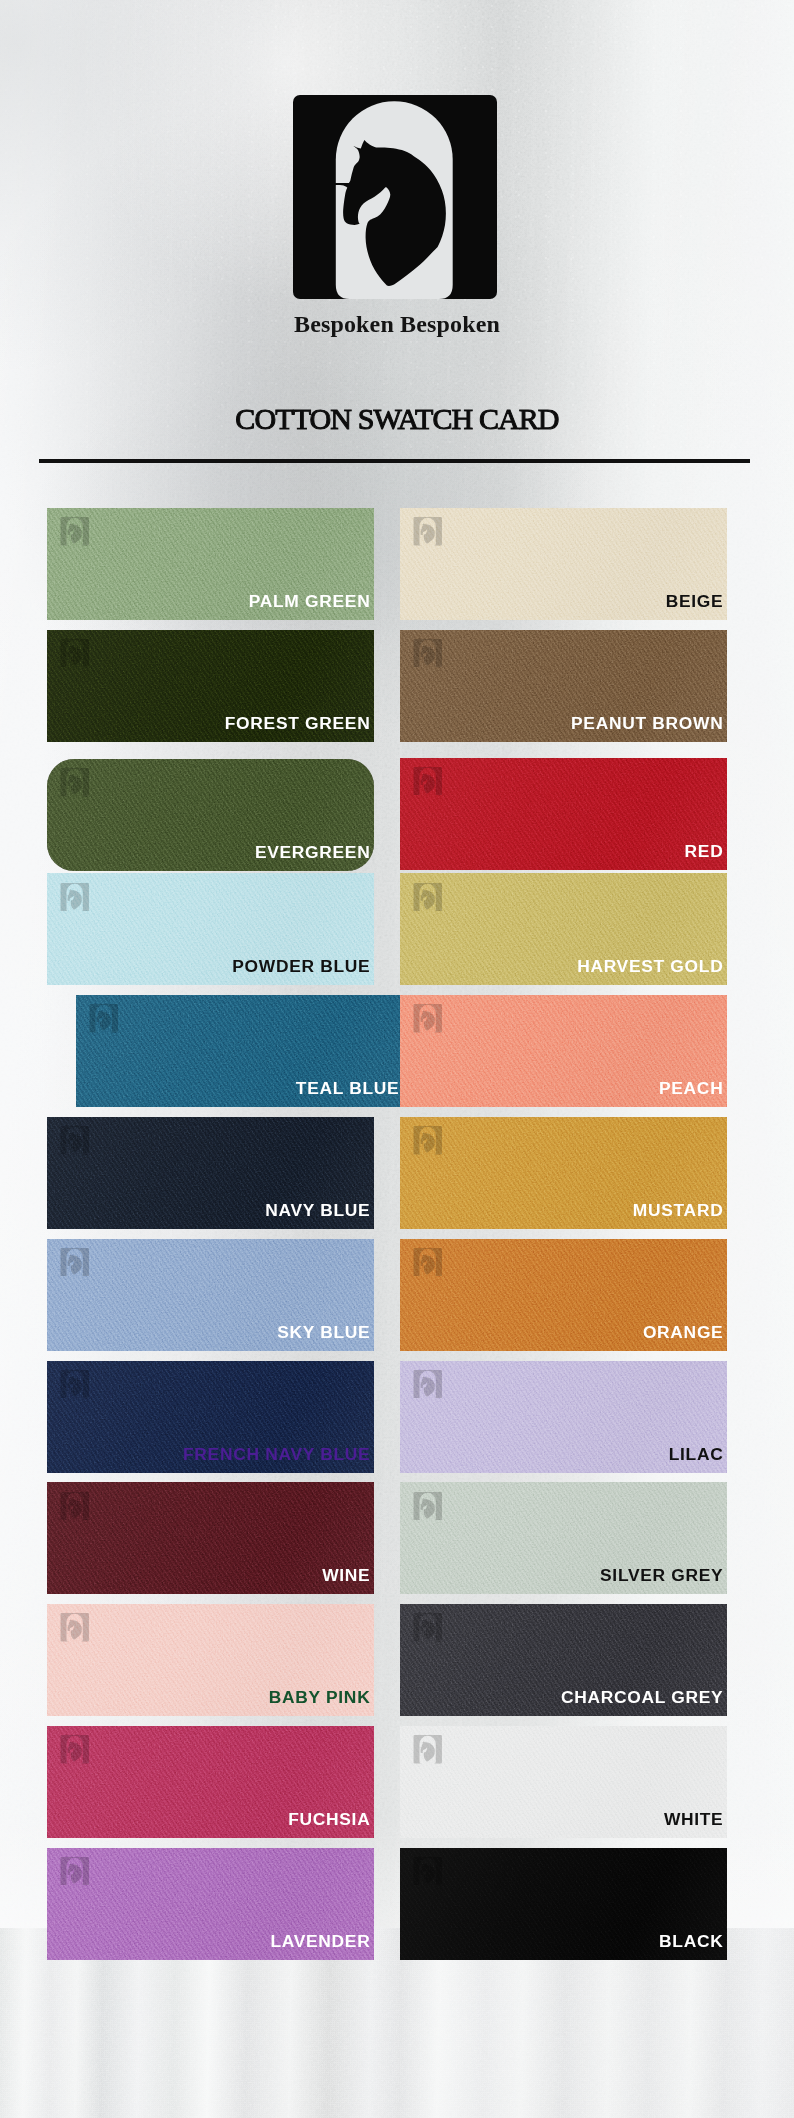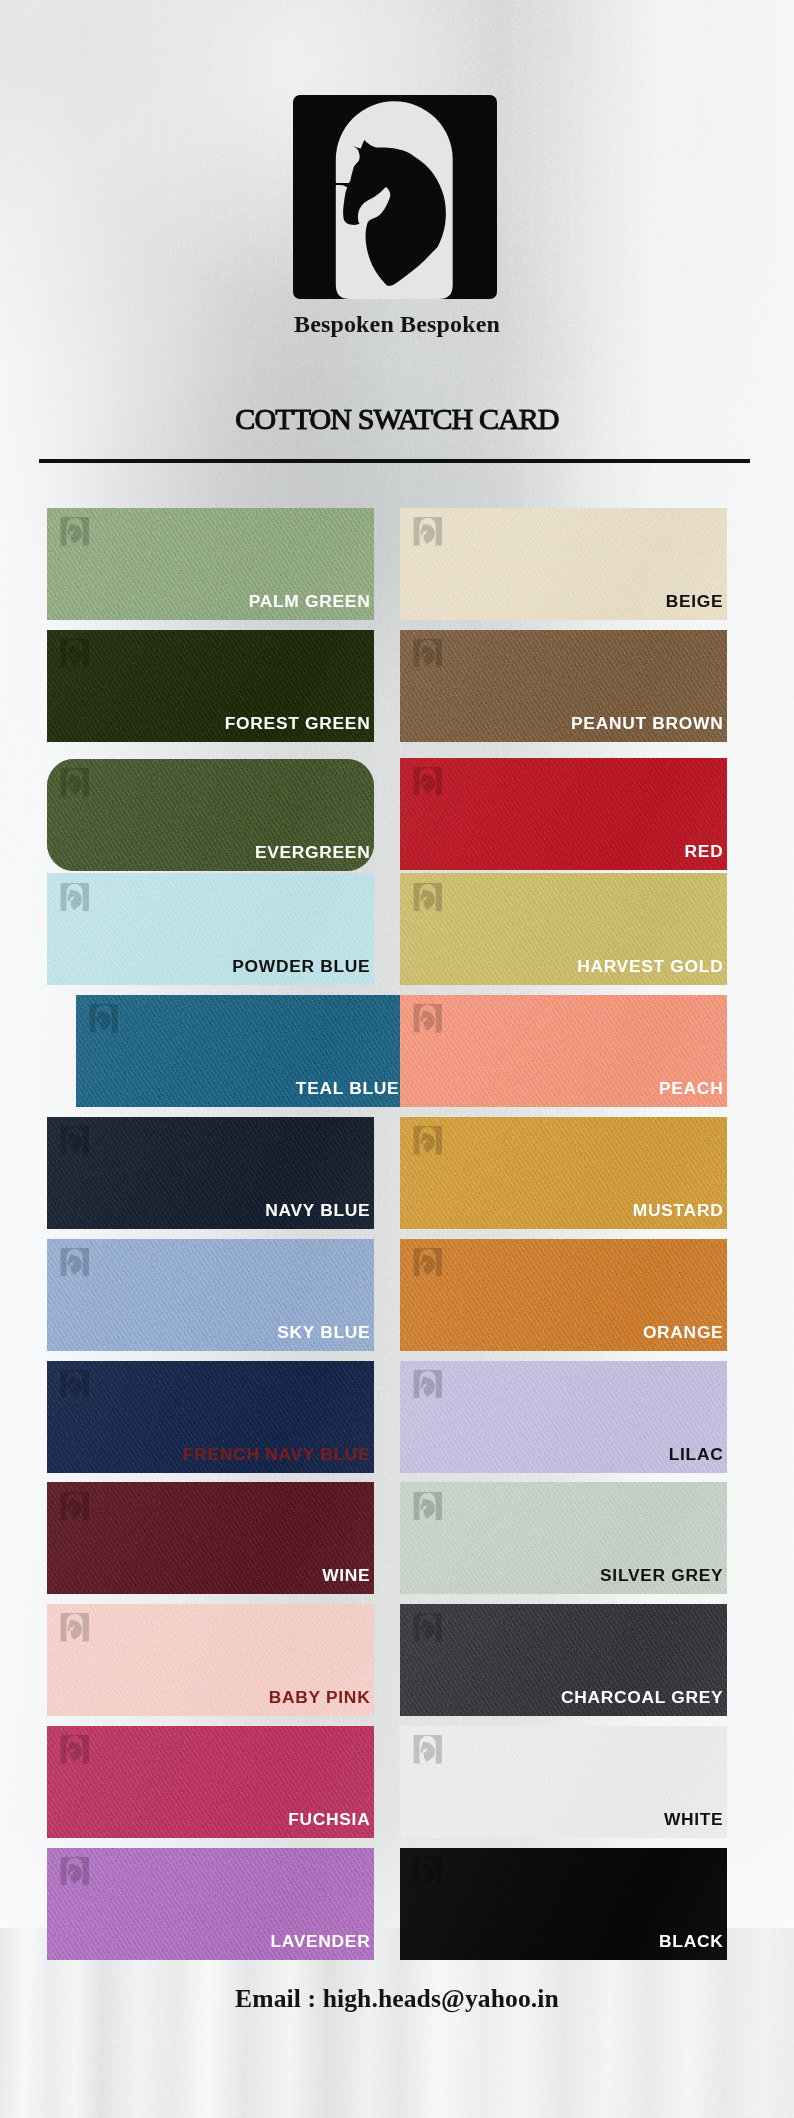--- a/index.html
+++ b/index.html
@@ -302,21 +302,21 @@
           <div class="sw-fill" style="background: rgb(22, 38, 76);"></div>
           <div class="sw-tex"></div>
           <svg class="sw-noise" width="327" height="112">
             <rect width="327" height="112" filter="url(#fabric-grain)"></rect>
           </svg>
           <div class="sw-sheen"></div>
           <svg class="sw-mark" viewBox="0 0 204 204">
             <path fill-rule="evenodd" fill="#000" d="M7 0 H197 A7 7 0 0 1 204 7 V197 A7 7 0 0 1 197 204 H7 A7 7 0 0 1 0 197 V7 A7 7 0 0 1 7 0 Z M42.8 190 V64.7 A58.45 58.45 0 0 1 159.7 64.7 V190 Q159.7 204 146 204 H56.5 Q42.8 204 42.8 190 Z"></path>
             <path fill="#000" d="M71.4 45.1 C73.5 47.8 79.2 51.6 83.2 52.6 C86.5 52.4 89.0 52.4 91.7 52.5 C98.5 53.0 108.0 54.0 114.0 57.0 C117.5 58.8 120.0 60.4 122.3 62.2 C131.8 68.0 139.0 75.6 143.6 84.0 C148.0 92.0 150.6 98.8 151.9 106.5 C153.2 114.3 153.2 122.5 152.0 130.0 C150.8 137.5 148.2 145.0 144.6 152.0 C135.3 161.4 130.0 167.3 123.9 172.3 C117.2 177.8 109.0 184.0 102.9 188.3 C99.6 190.6 96.0 191.5 93.9 190.6 C91.0 187.4 87.2 183.1 84.2 178.7 C80.4 173.1 77.7 167.2 75.8 161.2 C73.8 154.9 72.7 148.7 72.6 142.8 C72.5 137.0 73.0 132.0 74.5 128.0 C76.0 124.0 80.5 124.0 84.5 121.5 C88.3 119.1 91.2 115.1 93.4 110.5 C95.5 106.2 97.3 102.6 97.3 99.5 C97.2 96.9 95.7 94.1 93.6 92.4 C93.1 92.0 92.6 92.2 92.2 92.6 C89.8 95.4 85.6 99.3 81.5 101.8 C77.5 104.2 73.3 106.0 70.5 108.6 C67.8 111.2 66.2 114.2 65.4 117.6 C64.8 120.3 64.8 123.0 65.2 125.3 C65.5 127.0 66.0 128.1 66.7 128.8 C64.9 129.5 63.1 129.9 61.6 129.9 C58.6 129.9 55.8 129.3 53.8 128.2 C52.1 127.2 51.0 125.3 50.6 123.2 C50.1 120.6 50.0 117.7 50.2 114.6 C50.5 110.4 51.2 105.2 52.0 100.5 C52.6 96.8 53.4 94.1 54.3 92.8 C53.1 91.5 51.3 90.6 49.0 90.3 C46.4 90.0 43.6 90.1 41.0 90.2 L41.0 88.0 L56.0 88.0 C56.3 87.0 57.2 86.2 57.4 85.2 C57.7 83.5 58.2 82.0 58.5 80.2 C58.9 78.4 59.9 75.2 60.7 72.2 C61.4 70.0 63.3 68.6 64.6 67.2 C65.6 66.1 66.2 65.1 66.6 62.7 C66.9 60.4 66.0 57.0 65.0 55.0 C63.2 53.1 61.4 51.7 60.2 50.8 C62.3 51.9 65.0 53.1 67.8 53.6 C68.8 50.5 70.3 47.0 71.4 45.1 Z"></path>
           </svg>
-          <div class="sw-label" style="color: #7f1d1d;">FRENCH NAVY BLUE</div>
+          <div class="sw-label" style="color: #4c1d95;">FRENCH NAVY BLUE</div>
         </div>
         <div class="swatch" style="top: 974.4px;">
           <div class="sw-fill" style="background: rgb(93, 25, 34);"></div>
           <div class="sw-tex"></div>
           <svg class="sw-noise" width="327" height="112">
             <rect width="327" height="112" filter="url(#fabric-grain)"></rect>
           </svg>
           <div class="sw-sheen"></div>
           <svg class="sw-mark" viewBox="0 0 204 204">
             <path fill-rule="evenodd" fill="#000" d="M7 0 H197 A7 7 0 0 1 204 7 V197 A7 7 0 0 1 197 204 H7 A7 7 0 0 1 0 197 V7 A7 7 0 0 1 7 0 Z M42.8 190 V64.7 A58.45 58.45 0 0 1 159.7 64.7 V190 Q159.7 204 146 204 H56.5 Q42.8 204 42.8 190 Z"></path>
@@ -328,21 +328,21 @@
           <div class="sw-fill" style="background: rgb(245, 210, 203);"></div>
           <div class="sw-tex"></div>
           <svg class="sw-noise" width="327" height="112">
             <rect width="327" height="112" filter="url(#fabric-grain)"></rect>
           </svg>
           <div class="sw-sheen"></div>
           <svg class="sw-mark" viewBox="0 0 204 204">
             <path fill-rule="evenodd" fill="#000" d="M7 0 H197 A7 7 0 0 1 204 7 V197 A7 7 0 0 1 197 204 H7 A7 7 0 0 1 0 197 V7 A7 7 0 0 1 7 0 Z M42.8 190 V64.7 A58.45 58.45 0 0 1 159.7 64.7 V190 Q159.7 204 146 204 H56.5 Q42.8 204 42.8 190 Z"></path>
             <path fill="#000" d="M71.4 45.1 C73.5 47.8 79.2 51.6 83.2 52.6 C86.5 52.4 89.0 52.4 91.7 52.5 C98.5 53.0 108.0 54.0 114.0 57.0 C117.5 58.8 120.0 60.4 122.3 62.2 C131.8 68.0 139.0 75.6 143.6 84.0 C148.0 92.0 150.6 98.8 151.9 106.5 C153.2 114.3 153.2 122.5 152.0 130.0 C150.8 137.5 148.2 145.0 144.6 152.0 C135.3 161.4 130.0 167.3 123.9 172.3 C117.2 177.8 109.0 184.0 102.9 188.3 C99.6 190.6 96.0 191.5 93.9 190.6 C91.0 187.4 87.2 183.1 84.2 178.7 C80.4 173.1 77.7 167.2 75.8 161.2 C73.8 154.9 72.7 148.7 72.6 142.8 C72.5 137.0 73.0 132.0 74.5 128.0 C76.0 124.0 80.5 124.0 84.5 121.5 C88.3 119.1 91.2 115.1 93.4 110.5 C95.5 106.2 97.3 102.6 97.3 99.5 C97.2 96.9 95.7 94.1 93.6 92.4 C93.1 92.0 92.6 92.2 92.2 92.6 C89.8 95.4 85.6 99.3 81.5 101.8 C77.5 104.2 73.3 106.0 70.5 108.6 C67.8 111.2 66.2 114.2 65.4 117.6 C64.8 120.3 64.8 123.0 65.2 125.3 C65.5 127.0 66.0 128.1 66.7 128.8 C64.9 129.5 63.1 129.9 61.6 129.9 C58.6 129.9 55.8 129.3 53.8 128.2 C52.1 127.2 51.0 125.3 50.6 123.2 C50.1 120.6 50.0 117.7 50.2 114.6 C50.5 110.4 51.2 105.2 52.0 100.5 C52.6 96.8 53.4 94.1 54.3 92.8 C53.1 91.5 51.3 90.6 49.0 90.3 C46.4 90.0 43.6 90.1 41.0 90.2 L41.0 88.0 L56.0 88.0 C56.3 87.0 57.2 86.2 57.4 85.2 C57.7 83.5 58.2 82.0 58.5 80.2 C58.9 78.4 59.9 75.2 60.7 72.2 C61.4 70.0 63.3 68.6 64.6 67.2 C65.6 66.1 66.2 65.1 66.6 62.7 C66.9 60.4 66.0 57.0 65.0 55.0 C63.2 53.1 61.4 51.7 60.2 50.8 C62.3 51.9 65.0 53.1 67.8 53.6 C68.8 50.5 70.3 47.0 71.4 45.1 Z"></path>
           </svg>
-          <div class="sw-label" style="color: #7f1d1d;">BABY PINK</div>
+          <div class="sw-label" style="color: #14532d;">BABY PINK</div>
         </div>
         <div class="swatch" style="top: 1218px;">
           <div class="sw-fill" style="background: rgb(189, 54, 99);"></div>
           <div class="sw-tex"></div>
           <svg class="sw-noise" width="327" height="112">
             <rect width="327" height="112" filter="url(#fabric-grain)"></rect>
           </svg>
           <div class="sw-sheen"></div>
           <svg class="sw-mark" viewBox="0 0 204 204">
             <path fill-rule="evenodd" fill="#000" d="M7 0 H197 A7 7 0 0 1 204 7 V197 A7 7 0 0 1 197 204 H7 A7 7 0 0 1 0 197 V7 A7 7 0 0 1 7 0 Z M42.8 190 V64.7 A58.45 58.45 0 0 1 159.7 64.7 V190 Q159.7 204 146 204 H56.5 Q42.8 204 42.8 190 Z"></path>
@@ -517,14 +517,13 @@
           <div class="sw-sheen"></div>
           <svg class="sw-mark" viewBox="0 0 204 204">
             <path fill-rule="evenodd" fill="#000" d="M7 0 H197 A7 7 0 0 1 204 7 V197 A7 7 0 0 1 197 204 H7 A7 7 0 0 1 0 197 V7 A7 7 0 0 1 7 0 Z M42.8 190 V64.7 A58.45 58.45 0 0 1 159.7 64.7 V190 Q159.7 204 146 204 H56.5 Q42.8 204 42.8 190 Z"></path>
             <path fill="#000" d="M71.4 45.1 C73.5 47.8 79.2 51.6 83.2 52.6 C86.5 52.4 89.0 52.4 91.7 52.5 C98.5 53.0 108.0 54.0 114.0 57.0 C117.5 58.8 120.0 60.4 122.3 62.2 C131.8 68.0 139.0 75.6 143.6 84.0 C148.0 92.0 150.6 98.8 151.9 106.5 C153.2 114.3 153.2 122.5 152.0 130.0 C150.8 137.5 148.2 145.0 144.6 152.0 C135.3 161.4 130.0 167.3 123.9 172.3 C117.2 177.8 109.0 184.0 102.9 188.3 C99.6 190.6 96.0 191.5 93.9 190.6 C91.0 187.4 87.2 183.1 84.2 178.7 C80.4 173.1 77.7 167.2 75.8 161.2 C73.8 154.9 72.7 148.7 72.6 142.8 C72.5 137.0 73.0 132.0 74.5 128.0 C76.0 124.0 80.5 124.0 84.5 121.5 C88.3 119.1 91.2 115.1 93.4 110.5 C95.5 106.2 97.3 102.6 97.3 99.5 C97.2 96.9 95.7 94.1 93.6 92.4 C93.1 92.0 92.6 92.2 92.2 92.6 C89.8 95.4 85.6 99.3 81.5 101.8 C77.5 104.2 73.3 106.0 70.5 108.6 C67.8 111.2 66.2 114.2 65.4 117.6 C64.8 120.3 64.8 123.0 65.2 125.3 C65.5 127.0 66.0 128.1 66.7 128.8 C64.9 129.5 63.1 129.9 61.6 129.9 C58.6 129.9 55.8 129.3 53.8 128.2 C52.1 127.2 51.0 125.3 50.6 123.2 C50.1 120.6 50.0 117.7 50.2 114.6 C50.5 110.4 51.2 105.2 52.0 100.5 C52.6 96.8 53.4 94.1 54.3 92.8 C53.1 91.5 51.3 90.6 49.0 90.3 C46.4 90.0 43.6 90.1 41.0 90.2 L41.0 88.0 L56.0 88.0 C56.3 87.0 57.2 86.2 57.4 85.2 C57.7 83.5 58.2 82.0 58.5 80.2 C58.9 78.4 59.9 75.2 60.7 72.2 C61.4 70.0 63.3 68.6 64.6 67.2 C65.6 66.1 66.2 65.1 66.6 62.7 C66.9 60.4 66.0 57.0 65.0 55.0 C63.2 53.1 61.4 51.7 60.2 50.8 C62.3 51.9 65.0 53.1 67.8 53.6 C68.8 50.5 70.3 47.0 71.4 45.1 Z"></path>
           </svg>
           <div class="sw-label" style="color: rgb(255, 255, 255);">BLACK</div>
         </div>
       </div>
   </div>
 
-  <div id="footer-email">Email : high.heads@yahoo.in</div>
 </div>
 
 </body></html>

